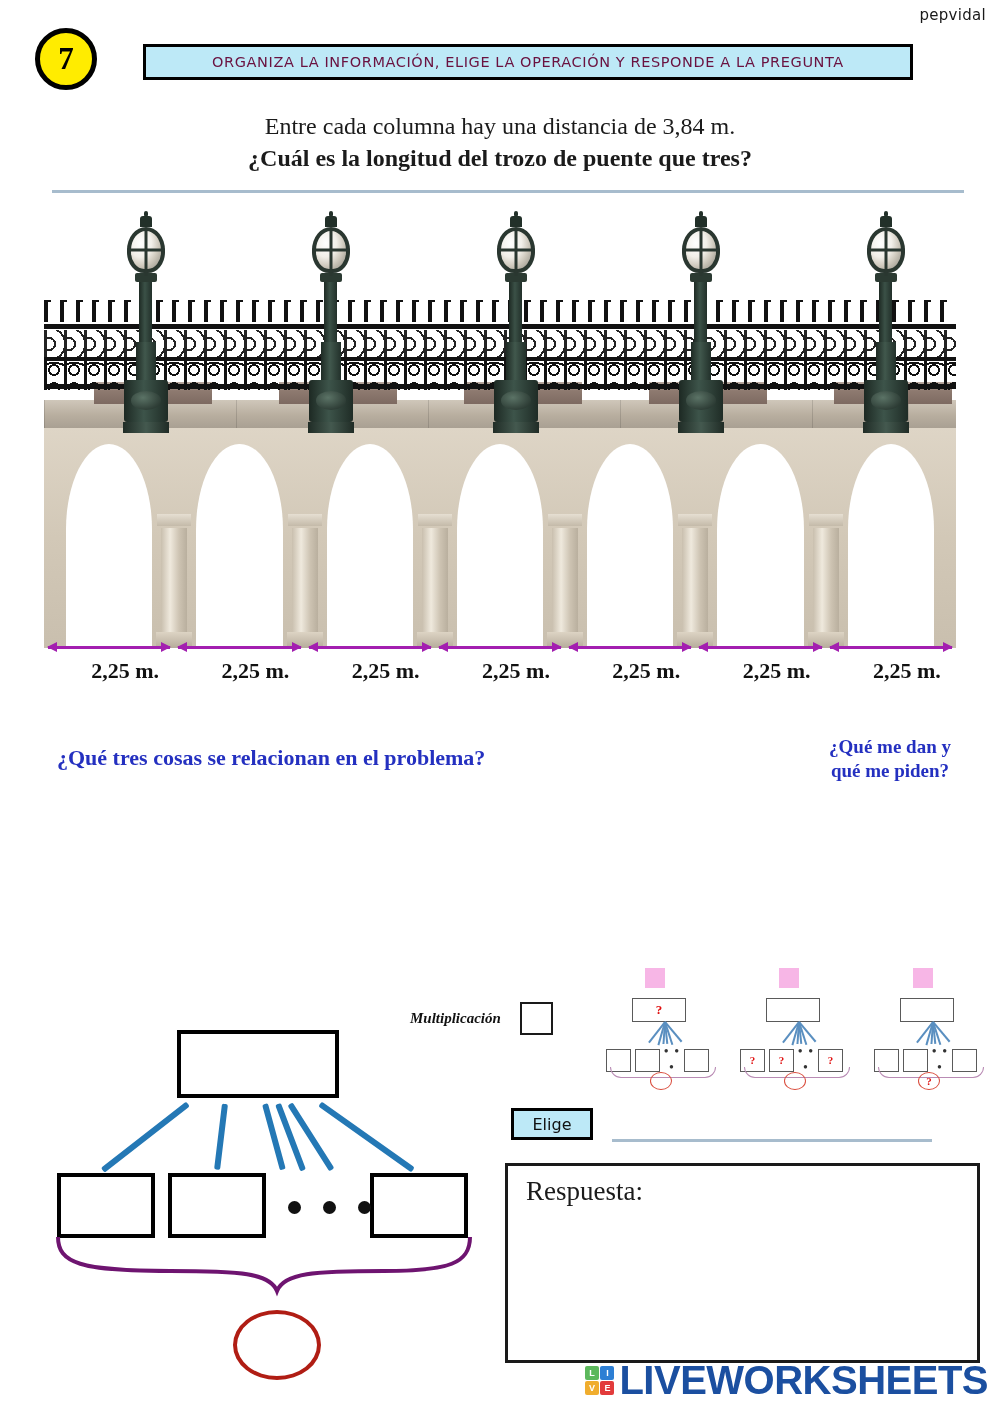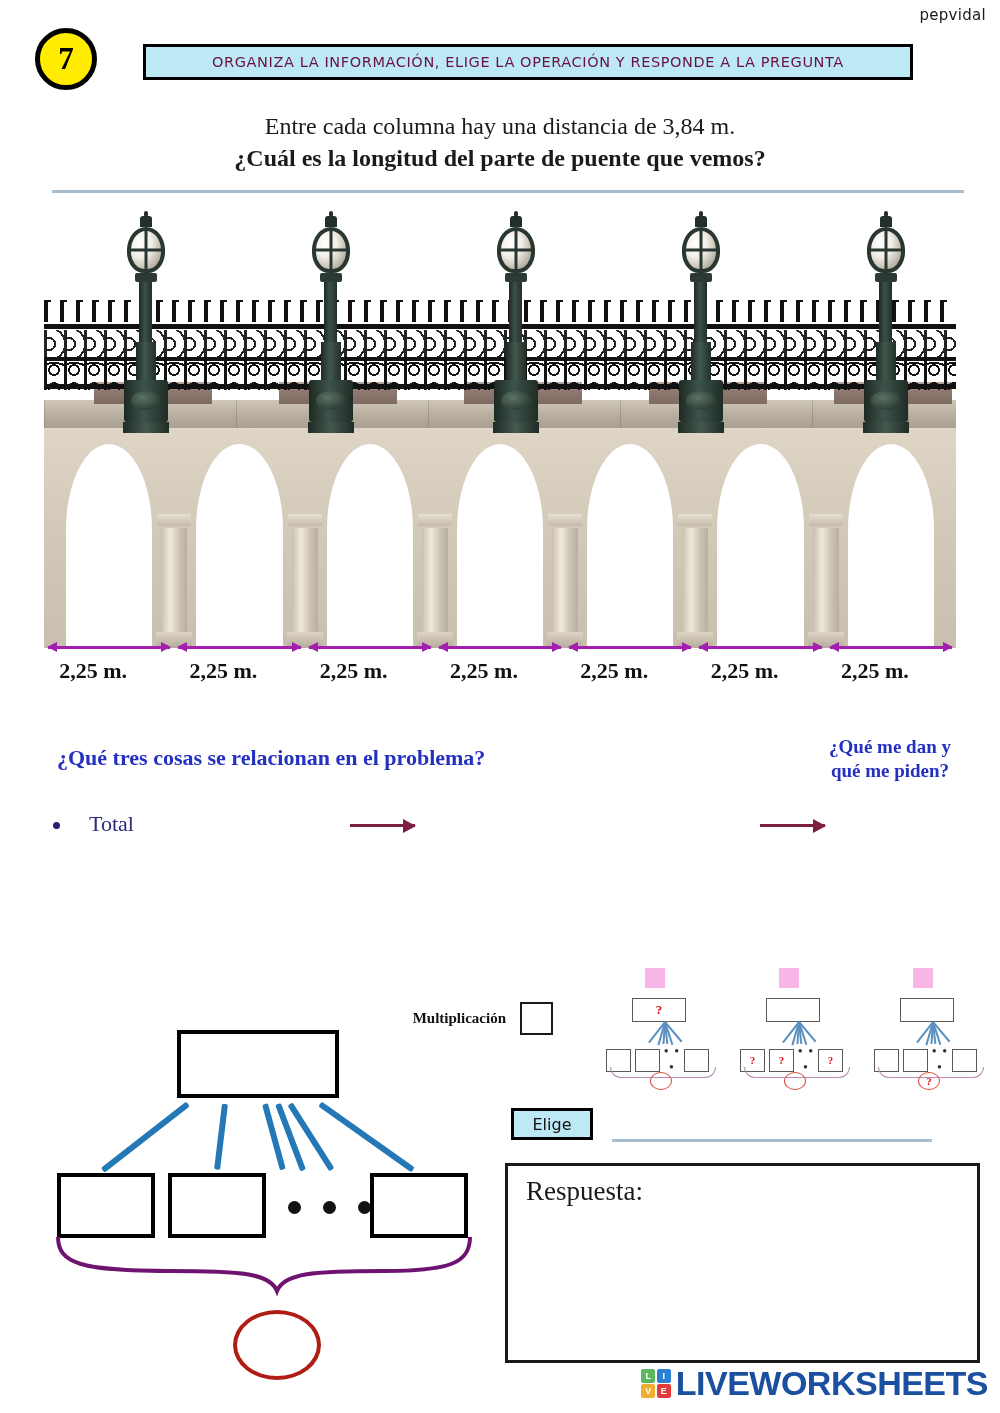--- a/index.html
+++ b/index.html
@@ -174,21 +174,21 @@
 
   
   .measure { position:absolute; left:44px; top:640px; width:912px; height:20px; }
   .mseg { position:absolute; top:6px; height:3px; background:#a31fb0; }
   .mseg::before, .mseg::after {
     content:""; position:absolute; top:-4px; width:0; height:0;
     border-top:5.5px solid transparent; border-bottom:5.5px solid transparent;
   }
   .mseg::before { left:-1px; border-right:10px solid #a31fb0; }
   .mseg::after  { right:-1px; border-left:10px solid #a31fb0; }
-  .mlabels { position:absolute; left:28px; top:658px; width:912px; display:flex; }
+  .mlabels { position:absolute; left:60px; top:658px; width:912px; display:flex; }
   .mlabel {
     flex:1; text-align:center;
     font-size:22px; font-weight:bold; color:#111;
     font-family:"Liberation Serif", serif;
   }
 
   
   .q-main {
     position:absolute; left:57px; top:745px;
     font-size:22px; font-weight:bold; color:#2430c0;
@@ -214,23 +214,24 @@
   .arrow-long::after {
     content:""; position:absolute; right:-1px; top:-5.5px; width:0; height:0;
     border-top:7px solid transparent; border-bottom:7px solid transparent;
     border-left:13px solid #7d1f43;
   }
 
   
   .opblock { position:absolute; left:410px; top:995px; }
   .oprow { display:flex; align-items:center; height:46px; }
   .oplabel {
-    width:110px; text-align:right; padding-right:14px;
+    width:110px; text-align:left; padding-right:14px;
     font-size:15px; font-weight:bold; color:#111;
     font-family:"Liberation Serif", serif;
+    font-style:italic;
   }
   .opbox {
     width:33px; height:33px; background:#fff; border:2px solid #1a1a1a;
   }
 
   
   .mini { position:absolute; width:120px; height:118px; }
   .mini .pinksq {
     position:absolute; left:41px; top:0; width:20px; height:20px; background:#f7b6e6;
   }
@@ -310,39 +311,39 @@
     display:grid; grid-template-columns:14px 14px; grid-template-rows:14px 14px;
     gap:1.5px; margin-right:5px;
   }
   .lw-sq {
     display:flex; align-items:center; justify-content:center;
     color:#fff; font-size:9px; font-weight:bold;
     font-family:"Liberation Sans", sans-serif; border-radius:2px;
   }
   .lw-text {
     font-family:"Liberation Sans", sans-serif;
-    font-size:34px; font-weight:bold; color:#1b4fa0; letter-spacing:-.5px;
+    font-size:40px; font-weight:bold; color:#1b4fa0; letter-spacing:-.5px;
   }
 </style>
 </head>
 <body>
 
 <div class="author">pepvidal</div>
 
 <div class="num-circle">
   <span>7</span>
 </div>
 
 <div class="banner">
   <span class="banner-text">ORGANIZA LA INFORMACIÓN, ELIGE LA OPERACIÓN Y RESPONDE A LA PREGUNTA</span>
 </div>
 
 <div class="problem">
   <div class="l1">Entre cada columna hay una distancia de 3,84 m.</div>
-  <div class="l2">¿Cuál es la longitud del parte de puente que vemos?</div>
+  <div class="l2">¿Cuál es la longitud del trozo de puente que tres?</div>
 </div>
 <div class="divider"></div>
 
 <div class="bridge" id="bridge">
     <div class="arcade" style="top: 228px;">
       <div class="arch" style="left: 22px; width: 86.2857px;"></div>
       <div class="arch" style="left: 152.286px; width: 86.2857px;"></div>
       <div class="arch" style="left: 282.571px; width: 86.2857px;"></div>
       <div class="arch" style="left: 412.857px; width: 86.2857px;"></div>
       <div class="arch" style="left: 543.143px; width: 86.2857px;"></div>
@@ -448,26 +449,20 @@
     <div class="mlabel">2,25 m.</div>
   </div>
 
 <div class="q-main">¿Qué tres cosas se relacionan en el problema?</div>
 <div class="q-right">
   <div>¿Qué me dan y</div>
   <div>qué me piden?</div>
 </div>
 
 <div class="bullets">
-  <div class="brow">
-    <span class="bdot"></span>
-    <span class="blabel">Total</span>
-    <span class="arrow-long" style="left:305px;width:65px;"></span>
-    <span class="arrow-long" style="left:715px;width:65px;"></span>
-  </div>
 </div>
 
 <div class="opblock">
   <div class="oprow">
     <div class="oplabel">Multiplicación</div>
     <div class="opbox"></div>
   </div>
 </div>
 
 <div id="minis">

